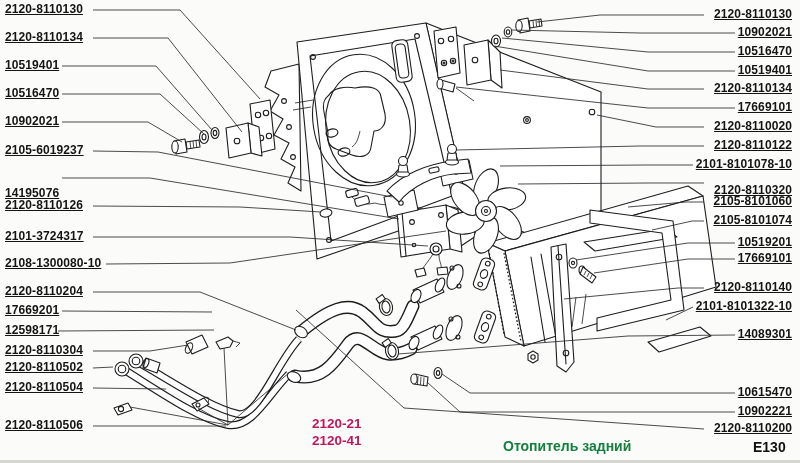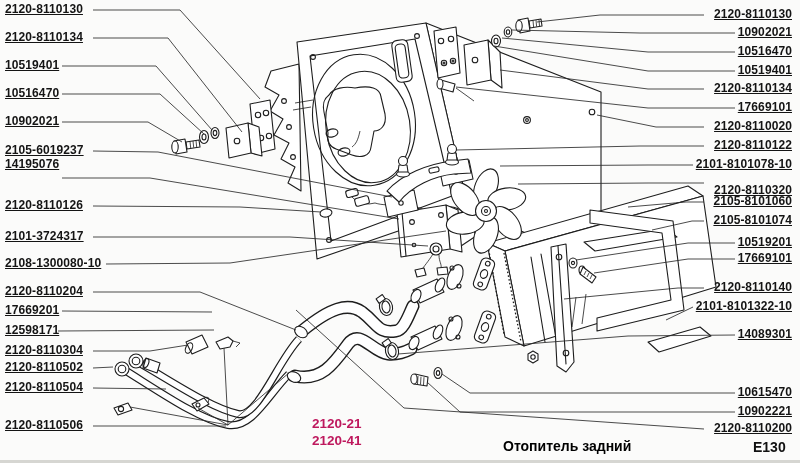--- a/index.html
+++ b/index.html
@@ -5,21 +5,21 @@
   html,body{margin:0;padding:0;background:#e8e8e6;}
   .stage{position:relative;width:800px;height:463px;background:#fbfbfa;overflow:hidden;
          font-family:"Liberation Sans",sans-serif;}
   .stage svg{position:absolute;left:0;top:0;}
   .lbl{position:absolute;font:700 12px "Liberation Sans",sans-serif;color:#141414;
        letter-spacing:.1px;white-space:nowrap;line-height:13px;text-decoration:underline;}
   .l{left:5px;}
   .r{right:8px;text-align:right;}
   .model{position:absolute;left:312px;top:415px;font:700 13.5px "Liberation Sans",sans-serif;
          line-height:17px;color:#be185d;}
-  .caption{position:absolute;left:503px;top:438px;font:700 14px "Liberation Sans",sans-serif;color:#000000;}
+  .caption{position:absolute;left:503px;top:438px;font:700 14px "Liberation Sans",sans-serif;color:#15803d;}
   .figcode{position:absolute;left:753px;top:439px;font:700 14px "Liberation Sans",sans-serif;color:#111;}
   .bottom-strip{position:absolute;left:0;right:0;bottom:0;height:3px;background:#d6d6d2;}
   
   .d{stroke:#1d1d1d;fill:none;stroke-width:1.1;stroke-linejoin:round;stroke-linecap:round;}
   .w{fill:#ffffff;}
   .thin{stroke:#1d1d1d;stroke-width:.8;fill:none;}
   .leader{stroke:#2b2b2b;stroke-width:.85;fill:none;stroke-linejoin:round;}
   .dash{stroke:#1d1d1d;stroke-width:1.3;fill:none;stroke-dasharray:1.6 2.2;}
 </style>
 </head>
@@ -333,21 +333,21 @@
     <path class="leader" d="M296,310 L404,408 L704,429"></path>
   </g>
 </svg>
 
   <div class="lbl l" style="top:3px">2120-8110130</div>
   <div class="lbl l" style="top:31px">2120-8110134</div>
   <div class="lbl l" style="top:59px">10519401</div>
   <div class="lbl l" style="top:87px">10516470</div>
   <div class="lbl l" style="top:115px">10902021</div>
   <div class="lbl l" style="top:144px">2105-6019237</div>
-  <div class="lbl l" style="top:158px">14195076</div>
+  <div class="lbl l" style="top:187px">14195076</div>
   <div class="lbl l" style="top:199px">2120-8110126</div>
   <div class="lbl l" style="top:230px">2101-3724317</div>
   <div class="lbl l" style="top:257px">2108-1300080-10</div>
   <div class="lbl l" style="top:285px">2120-8110204</div>
   <div class="lbl l" style="top:304px">17669201</div>
   <div class="lbl l" style="top:324px">12598171</div>
   <div class="lbl l" style="top:344px">2120-8110304</div>
   <div class="lbl l" style="top:361px">2120-8110502</div>
   <div class="lbl l" style="top:381px">2120-8110504</div>
   <div class="lbl l" style="top:419px">2120-8110506</div>

